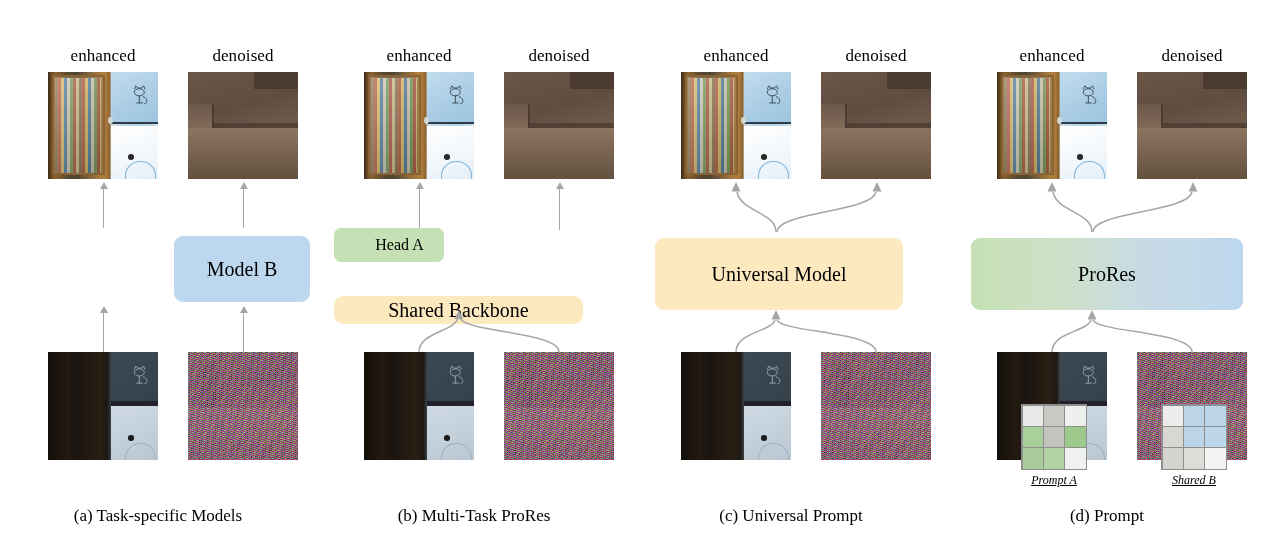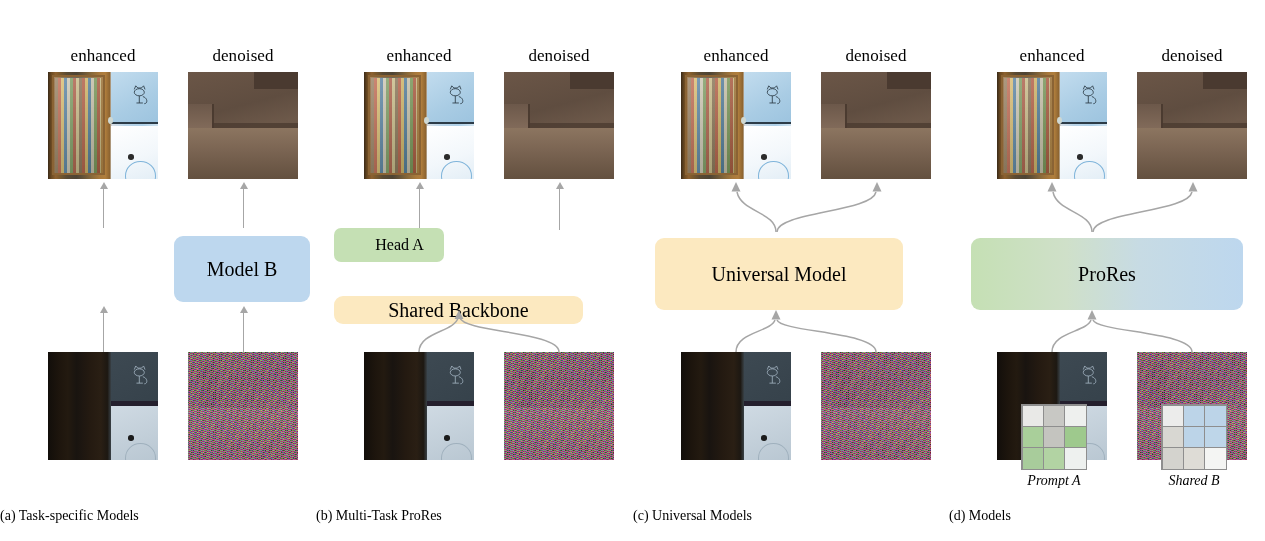--- a/index.html
+++ b/index.html
@@ -238,32 +238,33 @@
   .prompt-grid div {
     border: 1px solid #8e8e8e;
     box-sizing: border-box;
     margin: -0.5px;
   }
   .prompt-caption {
     position: absolute;
     width: 120px;
     text-align: center;
     font-style: italic;
-    font-size: 14px;
+    font-size: 12px;
     line-height: 17px;
+    text-decoration: underline;
   }
 
   
   .caption {
     position: absolute;
     top: 506px;
     width: 316px;
     left: 0;
-    text-align: left;
-    font-size: 14px;
+    text-align: center;
+    font-size: 17px;
     line-height: 20px;
   }
 </style>
 </head>
 <body>
 
 <div class="panel" id="panel-a">
 
   <div class="col-label left">enhanced</div>
   <div class="col-label right">denoised</div>
@@ -512,21 +513,21 @@
     </div>
   </div>
   <div class="thumb in right">
     <div class="thumb-inner img-noisy">
       <div class="n-arm"></div>
         <div class="n-seat"></div>
         <div class="noise-ov"></div>
     </div>
   </div>
 
-  <div class="caption">(c) Universal Models</div>
+  <div class="caption">(c) Universal Prompt</div>
 </div>
 
 <div class="panel" id="panel-d">
 
   <div class="col-label left">enhanced</div>
   <div class="col-label right">denoised</div>
 
   <div class="thumb out left">
     <div class="thumb-inner img-enhanced">
       <div class="books"></div>
@@ -622,14 +623,14 @@
       <div style="background: rgb(188, 212, 232);"></div>
       <div style="background: rgb(190, 214, 233);"></div>
       <div style="background: rgb(212, 211, 206);"></div>
       <div style="background: rgb(222, 220, 214);"></div>
       <div style="background: rgb(244, 245, 243);"></div>
     </div>
 
   <div class="prompt-caption" style="left:45px; top:472px;">Prompt A</div>
   <div class="prompt-caption" style="left:185px; top:472px;">Shared B</div>
 
-  <div class="caption">(d) Models</div>
+  <div class="caption">(d) Prompt</div>
 </div>
 
 </body></html>

